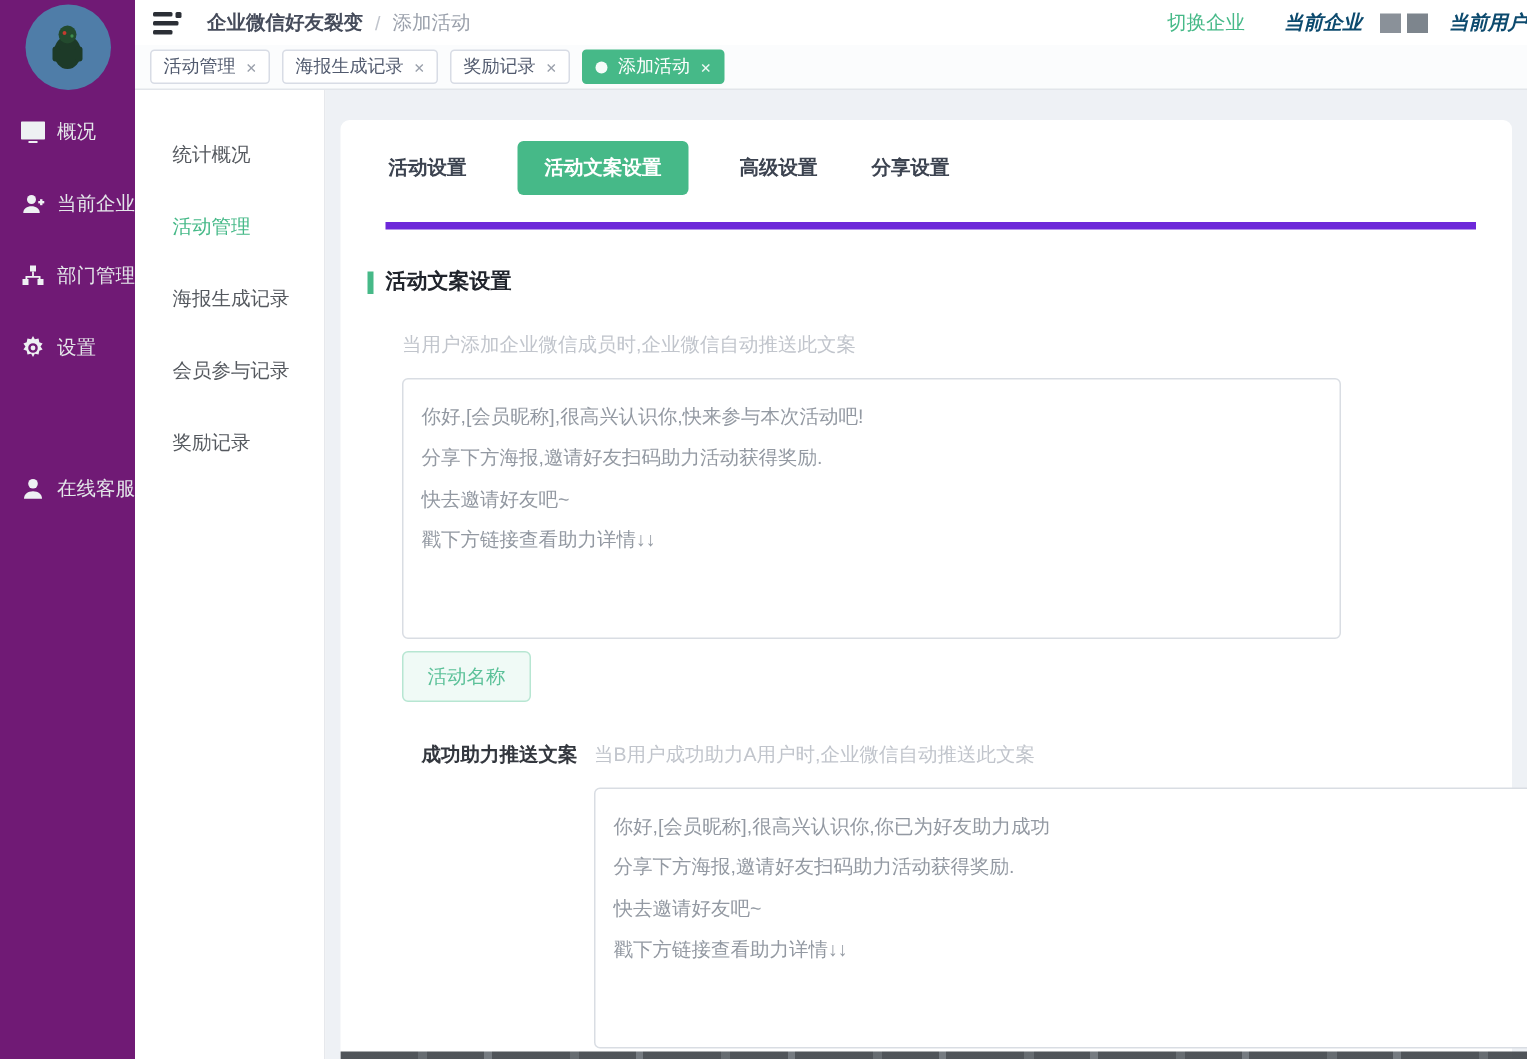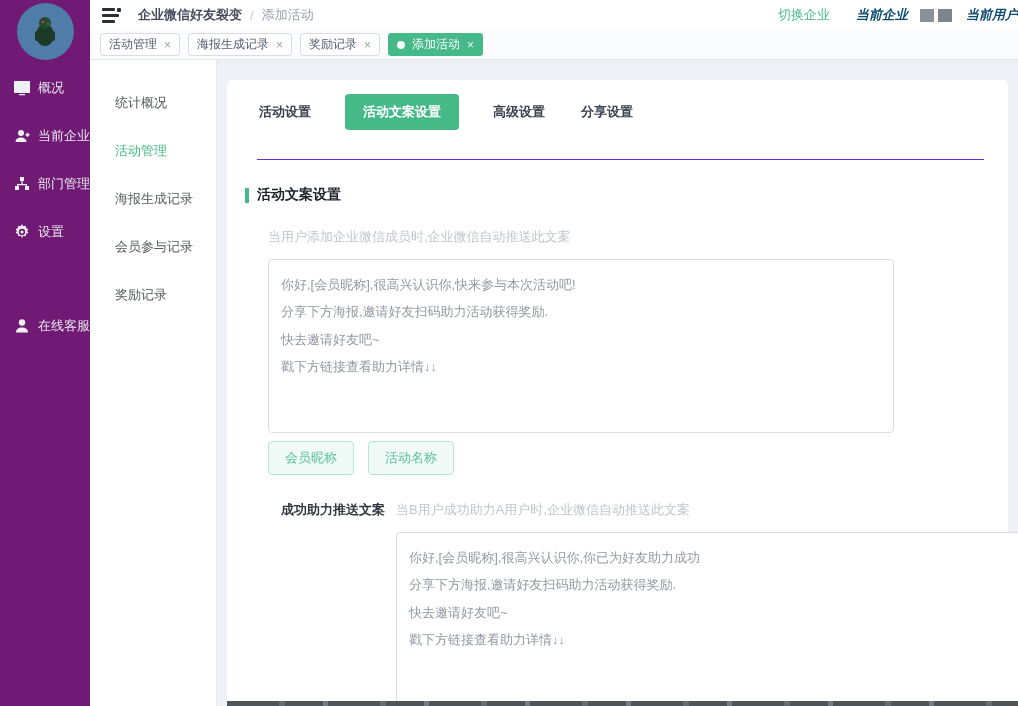--- a/index.html
+++ b/index.html
@@ -55,21 +55,21 @@
           border-right:1px solid #e6e8ec;padding-top:4px;box-sizing:border-box;}
   .sub-item{height:48px;display:flex;align-items:flex-end;padding-left:25px;
             font-size:13px;color:#55595f;cursor:pointer;}
   .sub-item.active{color:#46b988;}
 
   
   .main{position:absolute;left:217px;top:60px;right:0;bottom:0;background:#eef1f5;
         padding:20px 10px 0 10px;overflow:hidden;box-sizing:border-box;}
   .card{background:#fff;border-radius:6px;min-height:900px;padding:14px 24px 0 30px;}
 
-  .ctabs{display:flex;align-items:center;gap:32px;padding-bottom:29px;border-bottom:1px solid #6d28d9;}
+  .ctabs{display:flex;align-items:center;gap:32px;padding-bottom:18px;border-bottom:5px solid #6d28d9;}
   .ctab{font-size:13px;font-weight:700;color:#3c4350;padding:9px 2px;cursor:pointer;}
   .ctab.active{background:#46b988;color:#fff;border-radius:4px;padding:9px 18px;}
 
   .section-h{display:flex;align-items:center;margin:26px 0 22px -12px;}
   .section-bar{width:4px;height:15px;background:#46b988;margin-right:8px;}
   .section-title{font-size:14px;font-weight:700;color:#20242c;}
 
   .frow{display:flex;margin-bottom:24px;}
   .flabel{width:128px;flex:0 0 128px;text-align:right;font-size:13px;font-weight:700;
           color:#33373e;padding-top:2px;}
@@ -233,21 +233,20 @@
       </div>
 
       <div class="frow">
         <div class="fbody">
           <div class="fhint">当用户添加企业微信成员时,企业微信自动推送此文案</div>
           <textarea class="ftext" spellcheck="false" style="">你好,[会员昵称],很高兴认识你,快来参与本次活动吧!
 分享下方海报,邀请好友扫码助力活动获得奖励.
 快去邀请好友吧~
 戳下方链接查看助力详情↓↓</textarea>
           <div class="fbtns">
-            <button class="token-btn">会员昵称</button>
             <button class="token-btn">活动名称</button>
           </div>
         </div>
       </div>
 
       <div class="frow">
         <div class="flabel">成功助力推送文案</div>
         <div class="fbody">
           <div class="fhint">当B用户成功助力A用户时,企业微信自动推送此文案</div>
           <textarea class="ftext" spellcheck="false" style="">你好,[会员昵称],很高兴认识你,你已为好友助力成功

